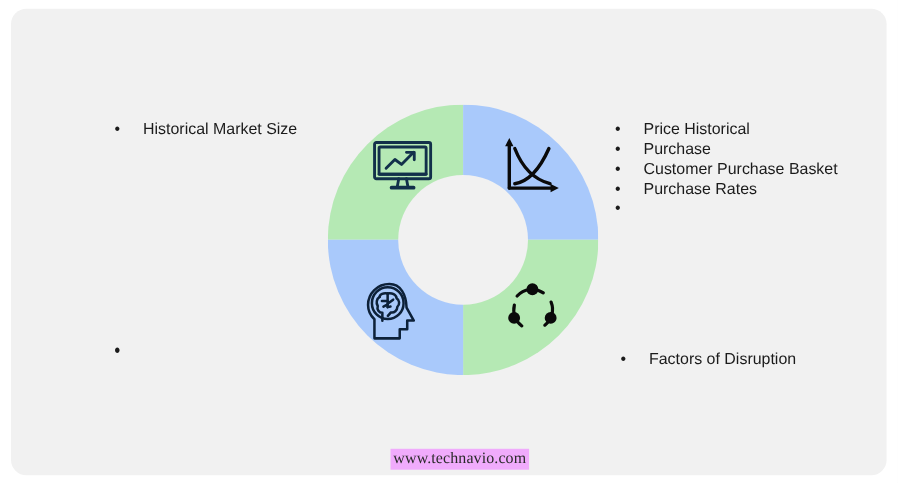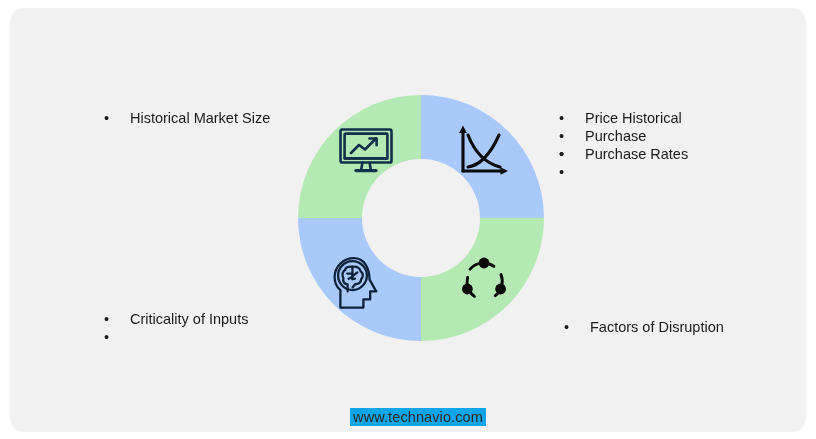--- a/index.html
+++ b/index.html
@@ -89,22 +89,23 @@
     left: 0;
     top: 400px;
     width: 816px;
     text-align: center;
   }
   #footer-text {
     display: inline-block;
     color: #2a2a2a;
     font-size: 14.5px;
     letter-spacing: 0.1px;
-    background: #0ea5e9;
+    background: #f0abfc;
     padding: 1px 3px;
+    font-family: Liberation Serif, serif;
   }
 </style>
 </head>
 <body>
 
 <div id="canvas">
   <div id="card">
 
     <div id="donut-wrap">
       <svg width="246" height="246" viewBox="0 0 246 246" xmlns="http://www.w3.org/2000/svg">
@@ -200,34 +201,34 @@
       <li>
         <span class="dot">•</span>
         <span>Price Historical</span>
       </li>
       <li>
         <span class="dot">•</span>
         <span>Purchase</span>
       </li>
       <li>
         <span class="dot">•</span>
+        <span>Customer Purchase Basket</span>
       </li>
       <li>
         <span class="dot">•</span>
         <span>Purchase Rates</span>
       </li>
       <li>
         <span class="dot">•</span>
       </li>
     </ul>
 
     <ul class="bullet-list" id="list-criticality">
       <li>
         <span class="dot">•</span>
-        <span>Criticality of Inputs</span>
       </li>
       <li>
         <span class="dot">•</span>
       </li>
     </ul>
 
     <ul class="bullet-list" id="list-disruption">
       <li>
         <span class="dot">•</span>
         <span>Factors of Disruption</span>

